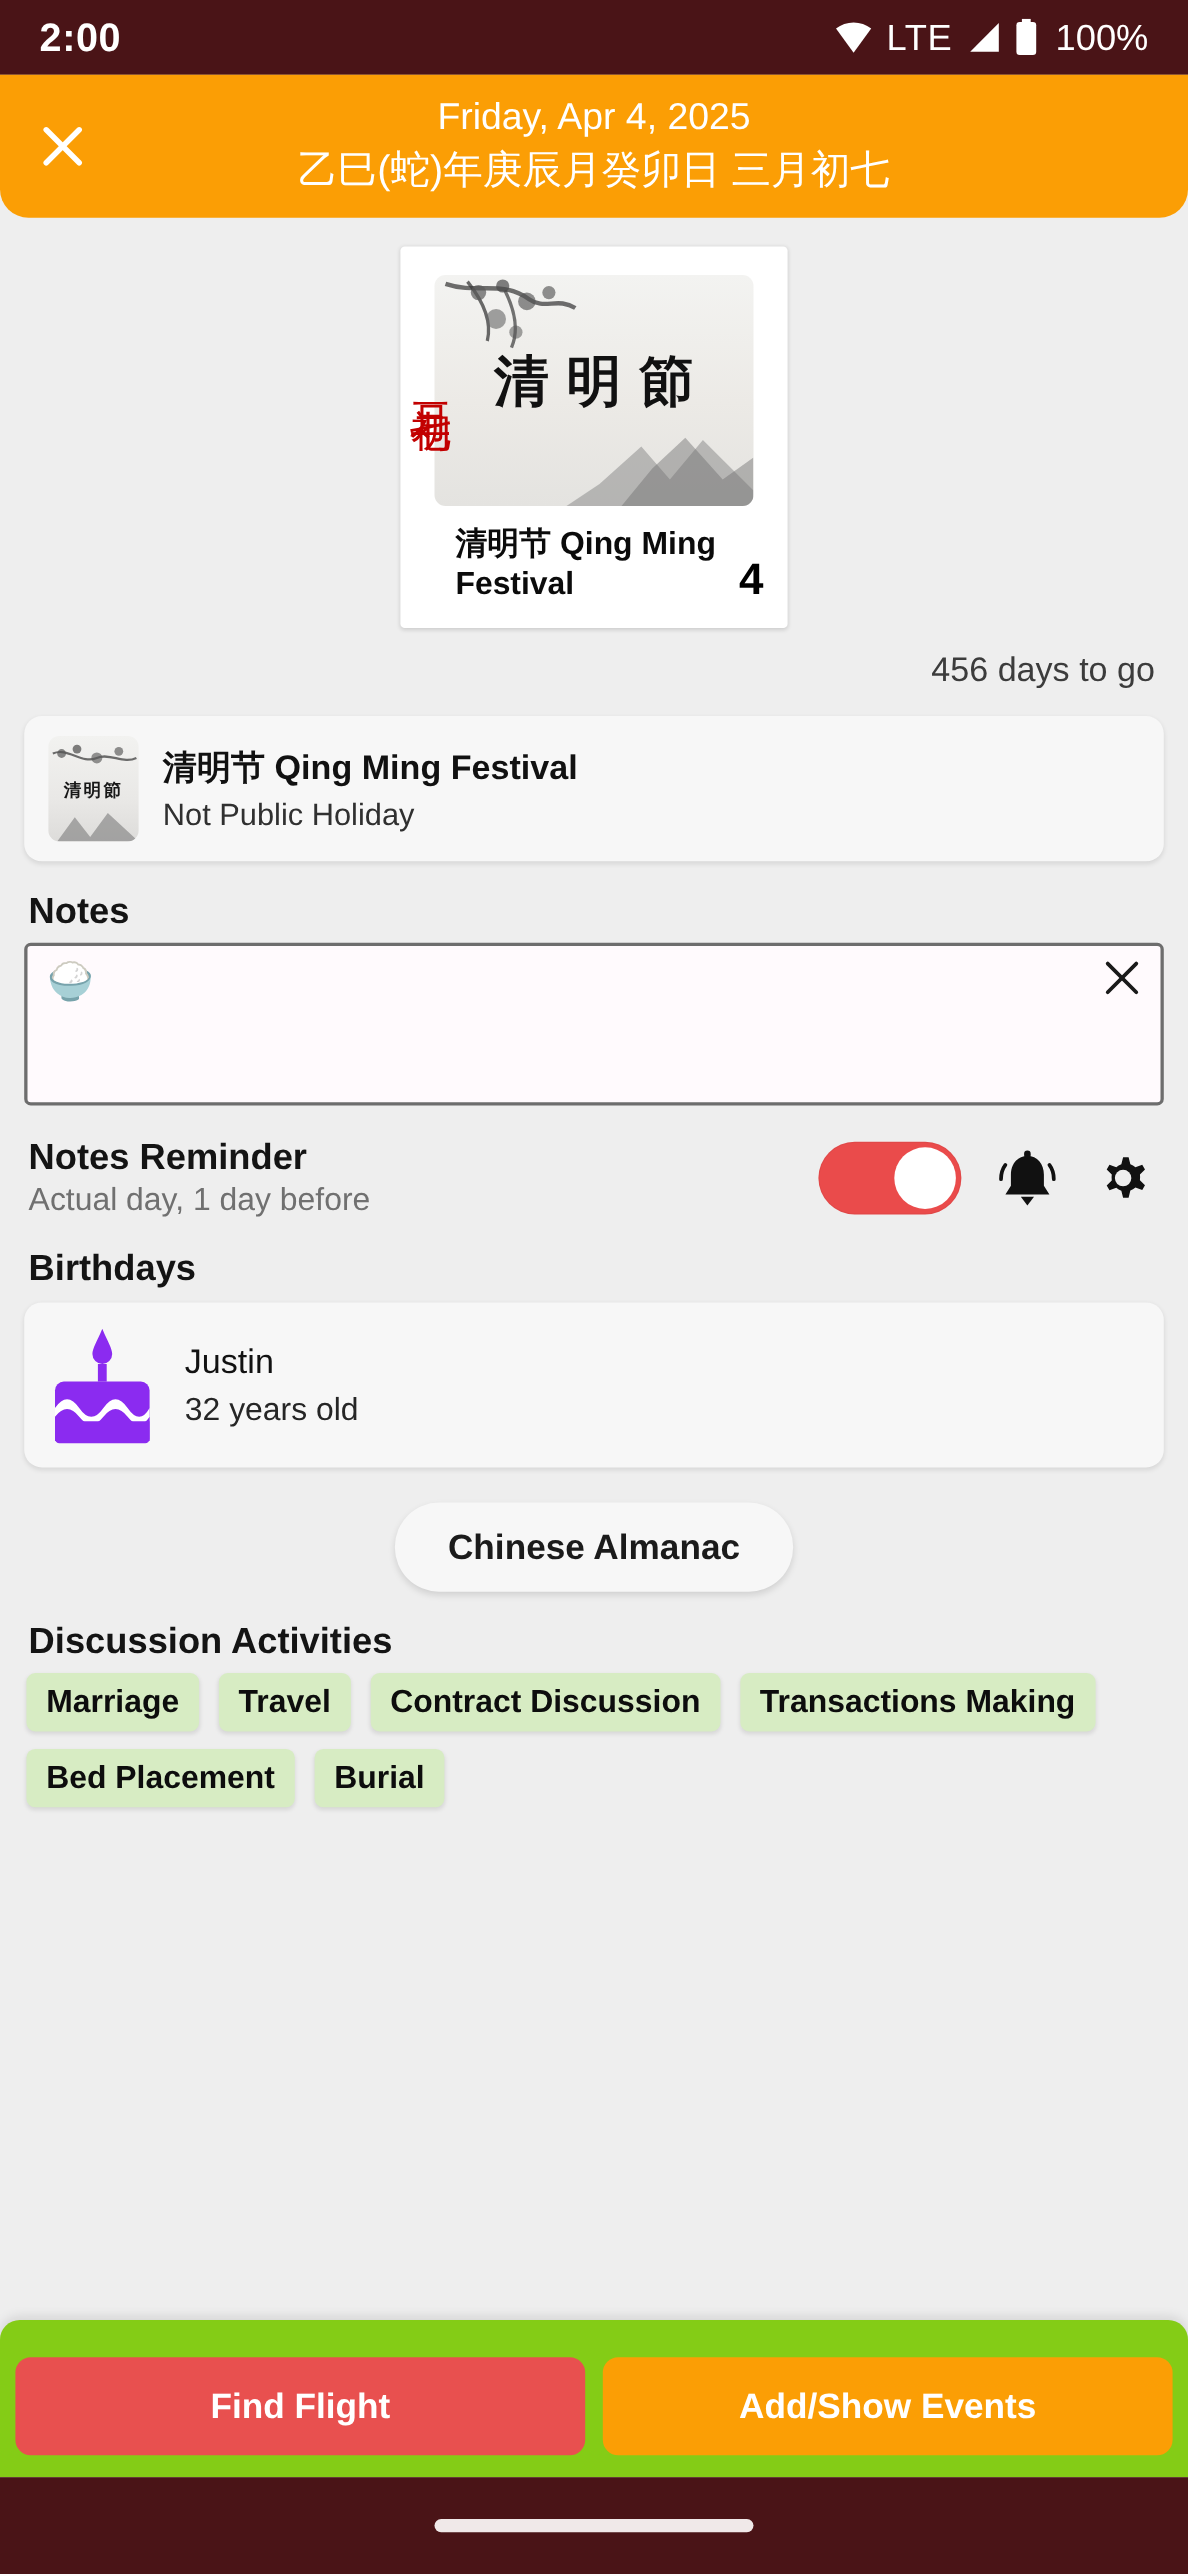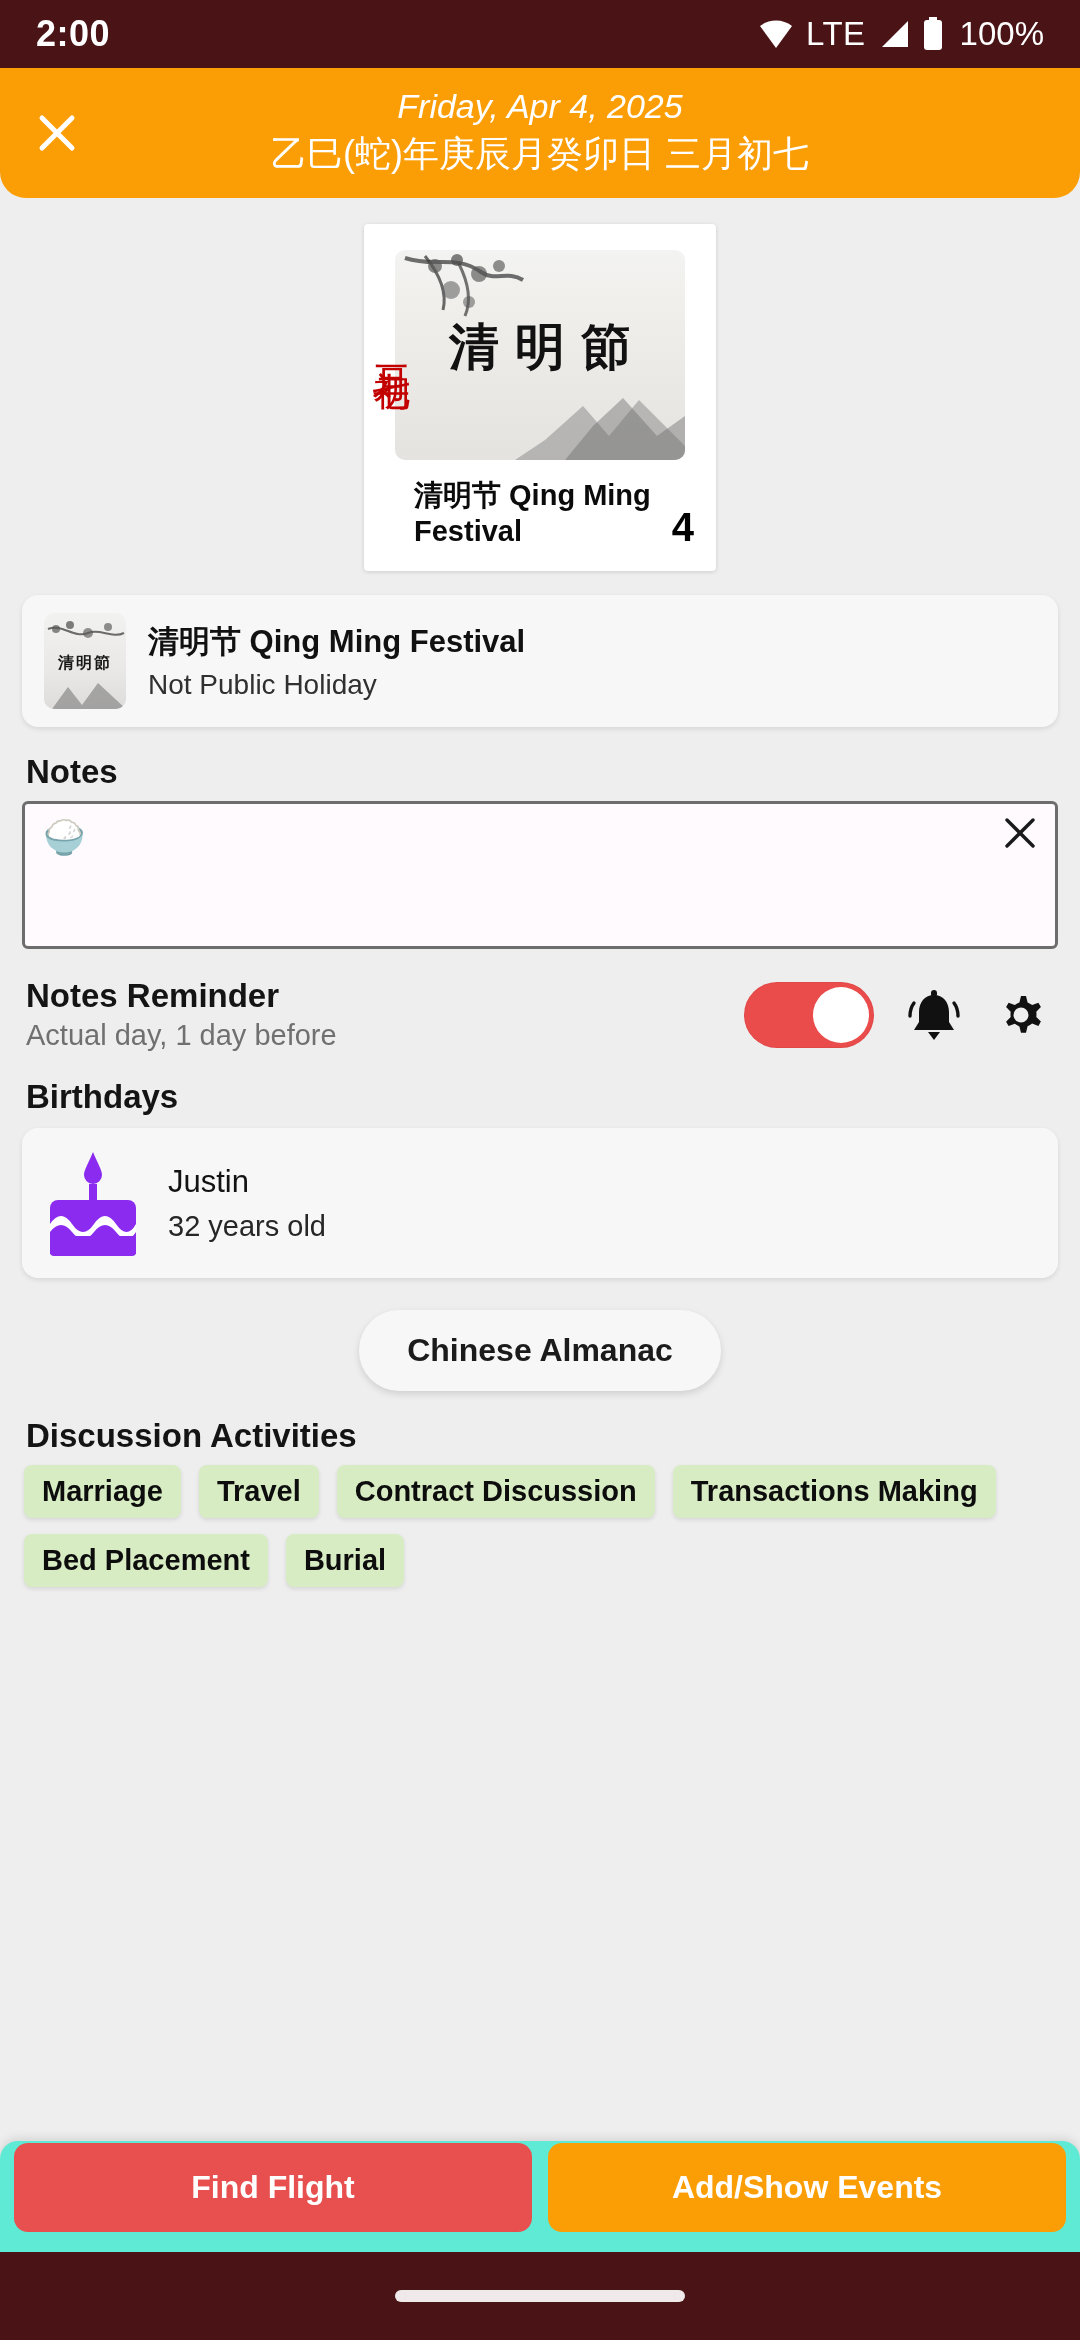--- a/index.html
+++ b/index.html
@@ -31,21 +31,21 @@
     padding: 18px 0 20px 0;
     position: relative;
     min-height: 95px;
   }
   .header-close {
     position: absolute; left: 28px; top: 50%; transform: translateY(-50%);
     width: 58px; height: 58px; display: flex; align-items: center; justify-content: center;
     cursor: pointer;
   }
   .header-text { text-align: center; color: #ffffff; padding: 0 110px; }
-  .header-date { font-size: 34px; font-weight: 400; line-height: 1.2; font-style: italic; }
+  .header-date { font-size: 34px; font-weight: 400; line-height: 1.2; }
   .header-lunar { font-size: 36px; font-weight: 400; line-height: 1.35; margin-top: 3px; }
 
   
   .content { padding: 0 22px; }
 
   
   .festival-wrap { display: flex; justify-content: center; padding-top: 26px; }
   .festival-card {
     width: 352px; background: #ffffff; border-radius: 4px;
     box-shadow: 0 1px 4px rgba(0,0,0,.14);
@@ -156,22 +156,22 @@
   .chips { display: flex; flex-wrap: wrap; gap: 16px 18px; padding-left: 2px; }
   .chip {
     background: #d7ecc3; border-radius: 8px; padding: 10px 18px;
     font-size: 29px; font-weight: 700; color: #0d0d0d;
     box-shadow: 0 2px 4px rgba(0,0,0,.10); cursor: pointer;
   }
 
   
   .bottombar {
     position: absolute; left: 0; right: 0; bottom: 88px;
-    background: #5eead4; border-radius: 18px 18px 0 0;
-    padding: 2px 14px 20px 14px; display: flex; gap: 16px;
+    background: #84cc16; border-radius: 18px 18px 0 0;
+    padding: 34px 14px 20px 14px; display: flex; gap: 16px;
     box-shadow: 0 -3px 10px rgba(0,0,0,.10);
   }
   .btn {
     flex: 1; border: none; border-radius: 14px; padding: 26px 0;
     font-size: 32px; font-weight: 700; color: #ffffff; cursor: pointer;
     font-family: "Liberation Sans", sans-serif;
   }
   .btn-find { background: #e8504f; }
   .btn-events { background: #fb9e05; }
 
@@ -242,20 +242,21 @@
         <div class="cal-chars">清明節</div>
       </div>
       <div class="lunar-vert">三月初七</div>
       <div class="festival-foot">
         <div class="festival-title">清明节 Qing Ming Festival</div>
         <div class="festival-day">4</div>
       </div>
     </div>
   </div>
 
+  <div class="days-to-go">456 days to go</div>
 
   <div class="holiday-card">
     <div class="holiday-thumb">
       <svg viewBox="0 0 82 96" preserveAspectRatio="none" style="position:absolute;inset:0;">
         <path d="M4,16 C18,10 30,26 44,20 C56,15 68,26 80,20" stroke="#4a4a4a" stroke-width="2" fill="none" opacity=".8"></path>
         <circle cx="12" cy="16" r="4" fill="#555" opacity=".7"></circle>
         <circle cx="26" cy="12" r="4" fill="#4a4a4a" opacity=".7"></circle>
         <circle cx="44" cy="20" r="5" fill="#5a5a5a" opacity=".65"></circle>
         <circle cx="64" cy="14" r="4" fill="#4a4a4a" opacity=".6"></circle>
         <path d="M8,96 L24,74 L38,92 L54,70 L82,96 Z" fill="#7b7b7b" opacity=".6"></path>

